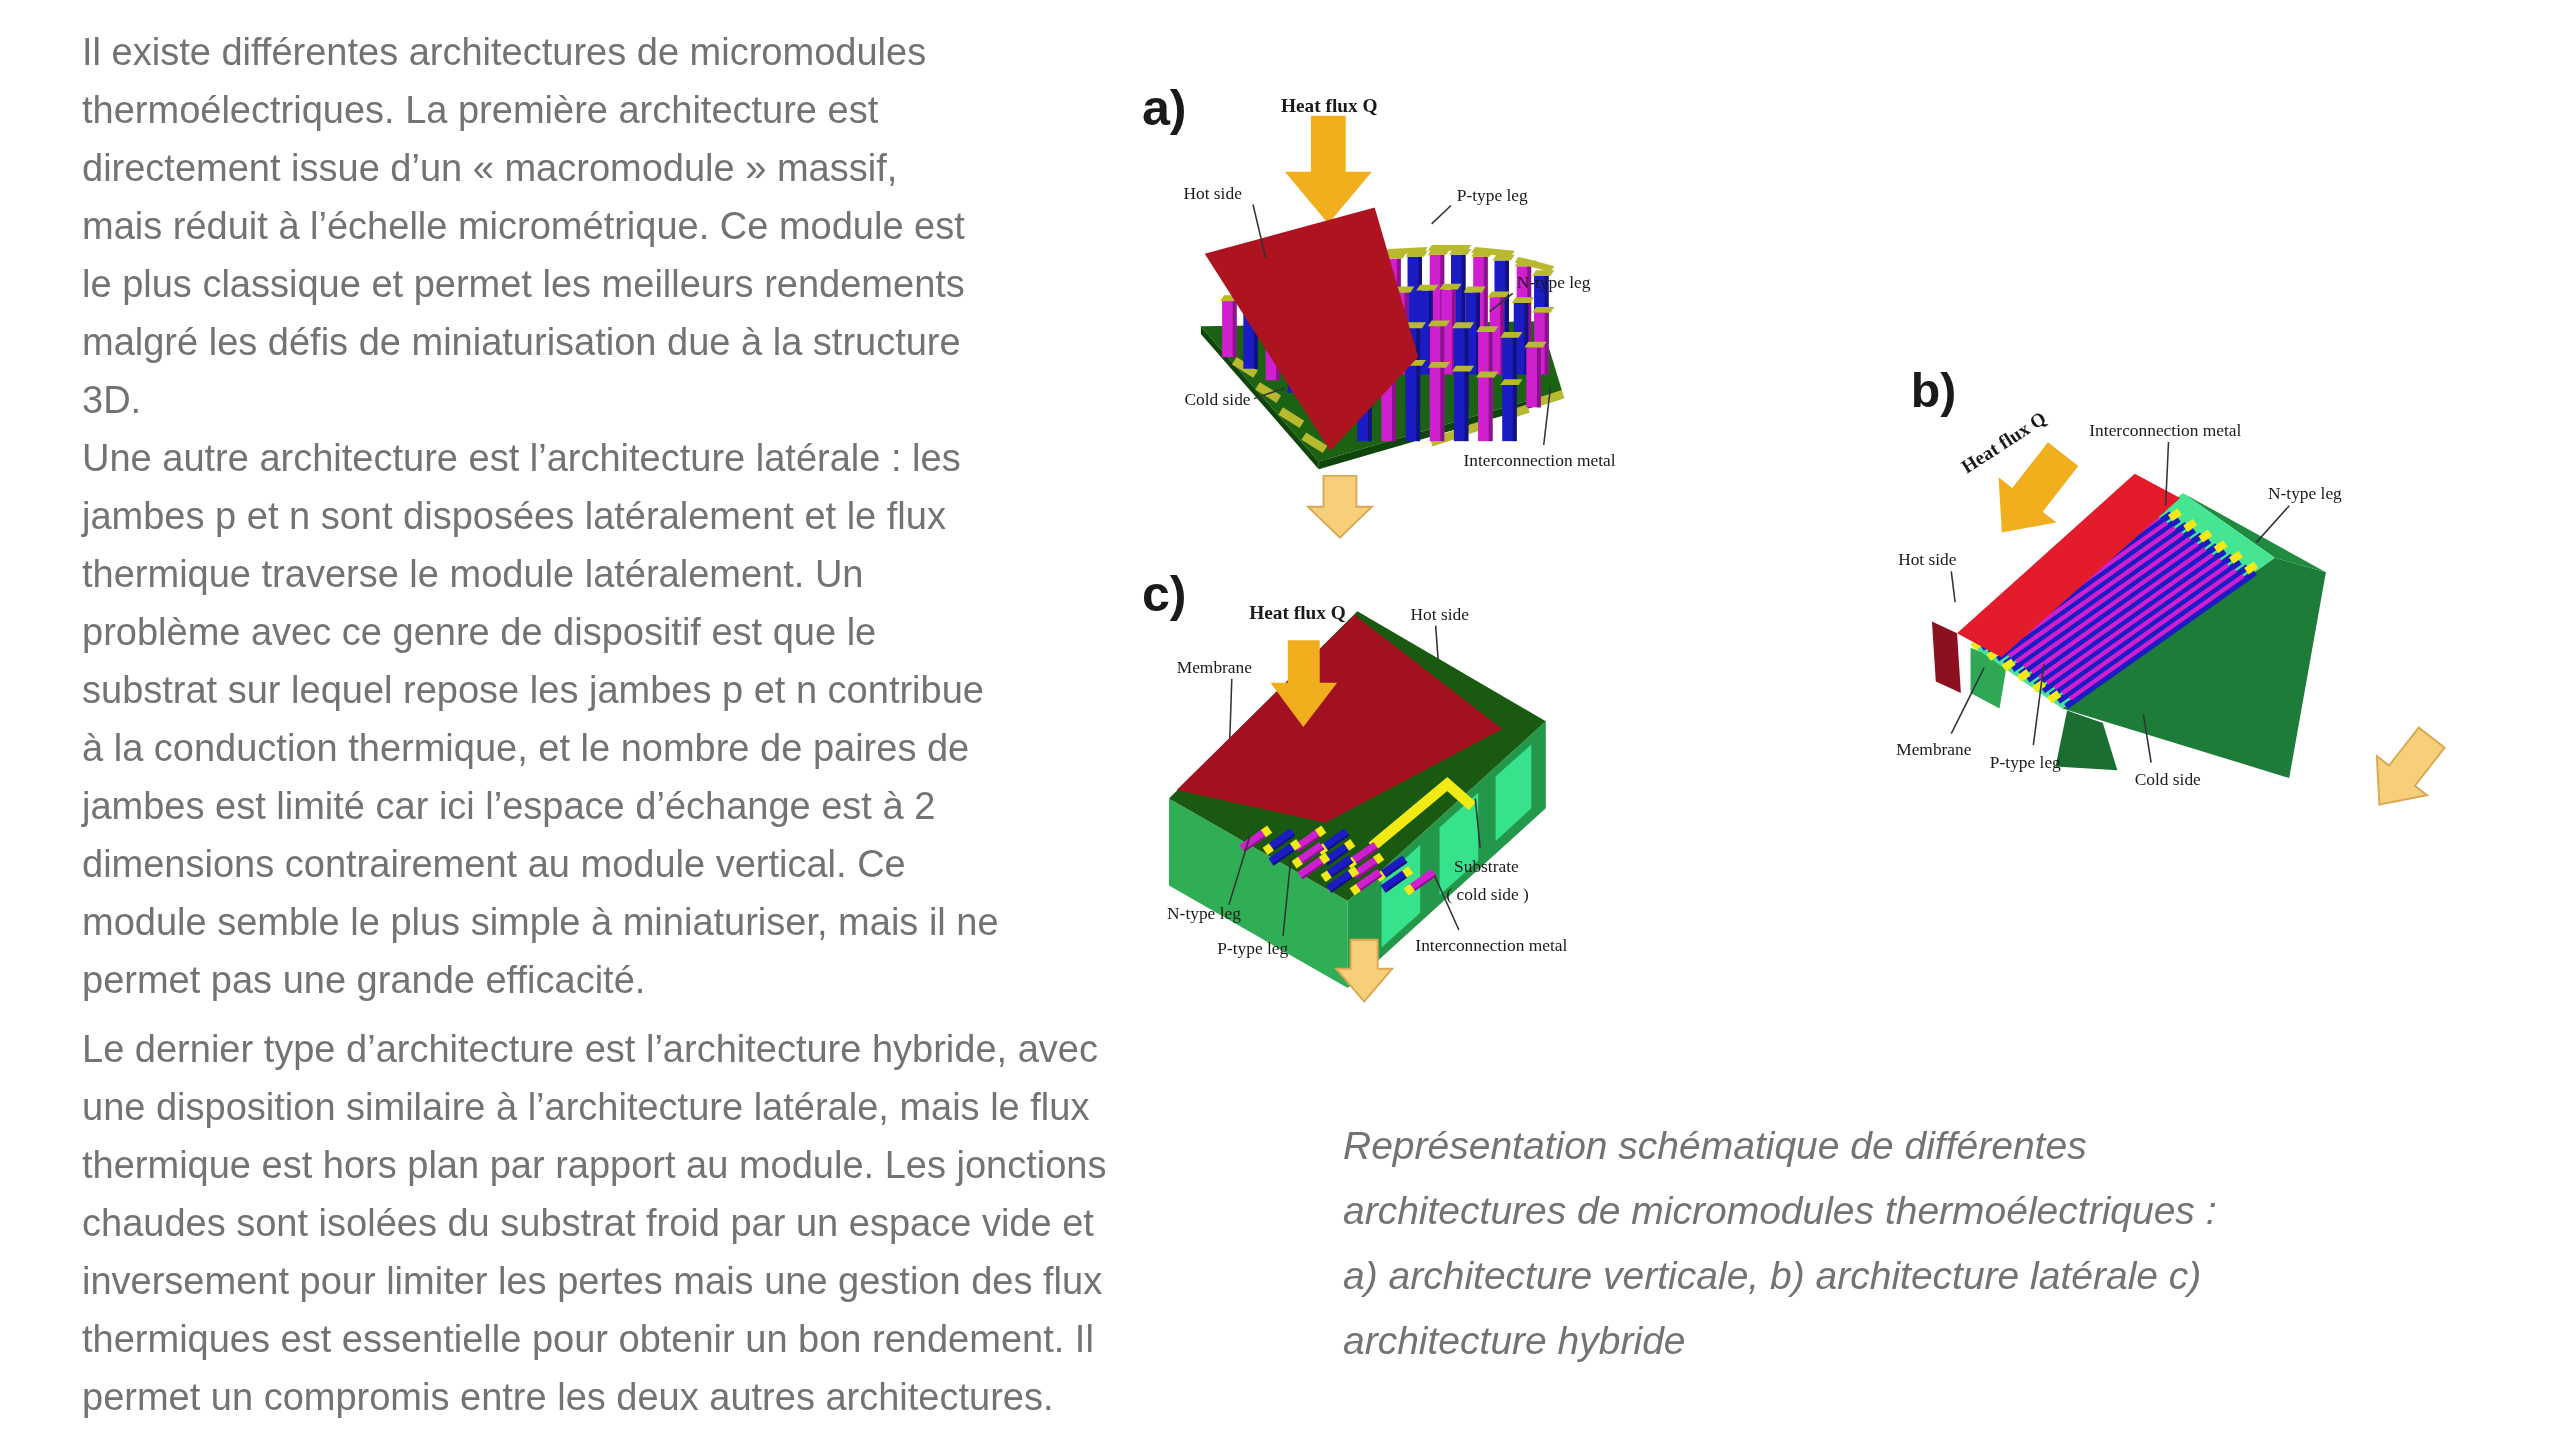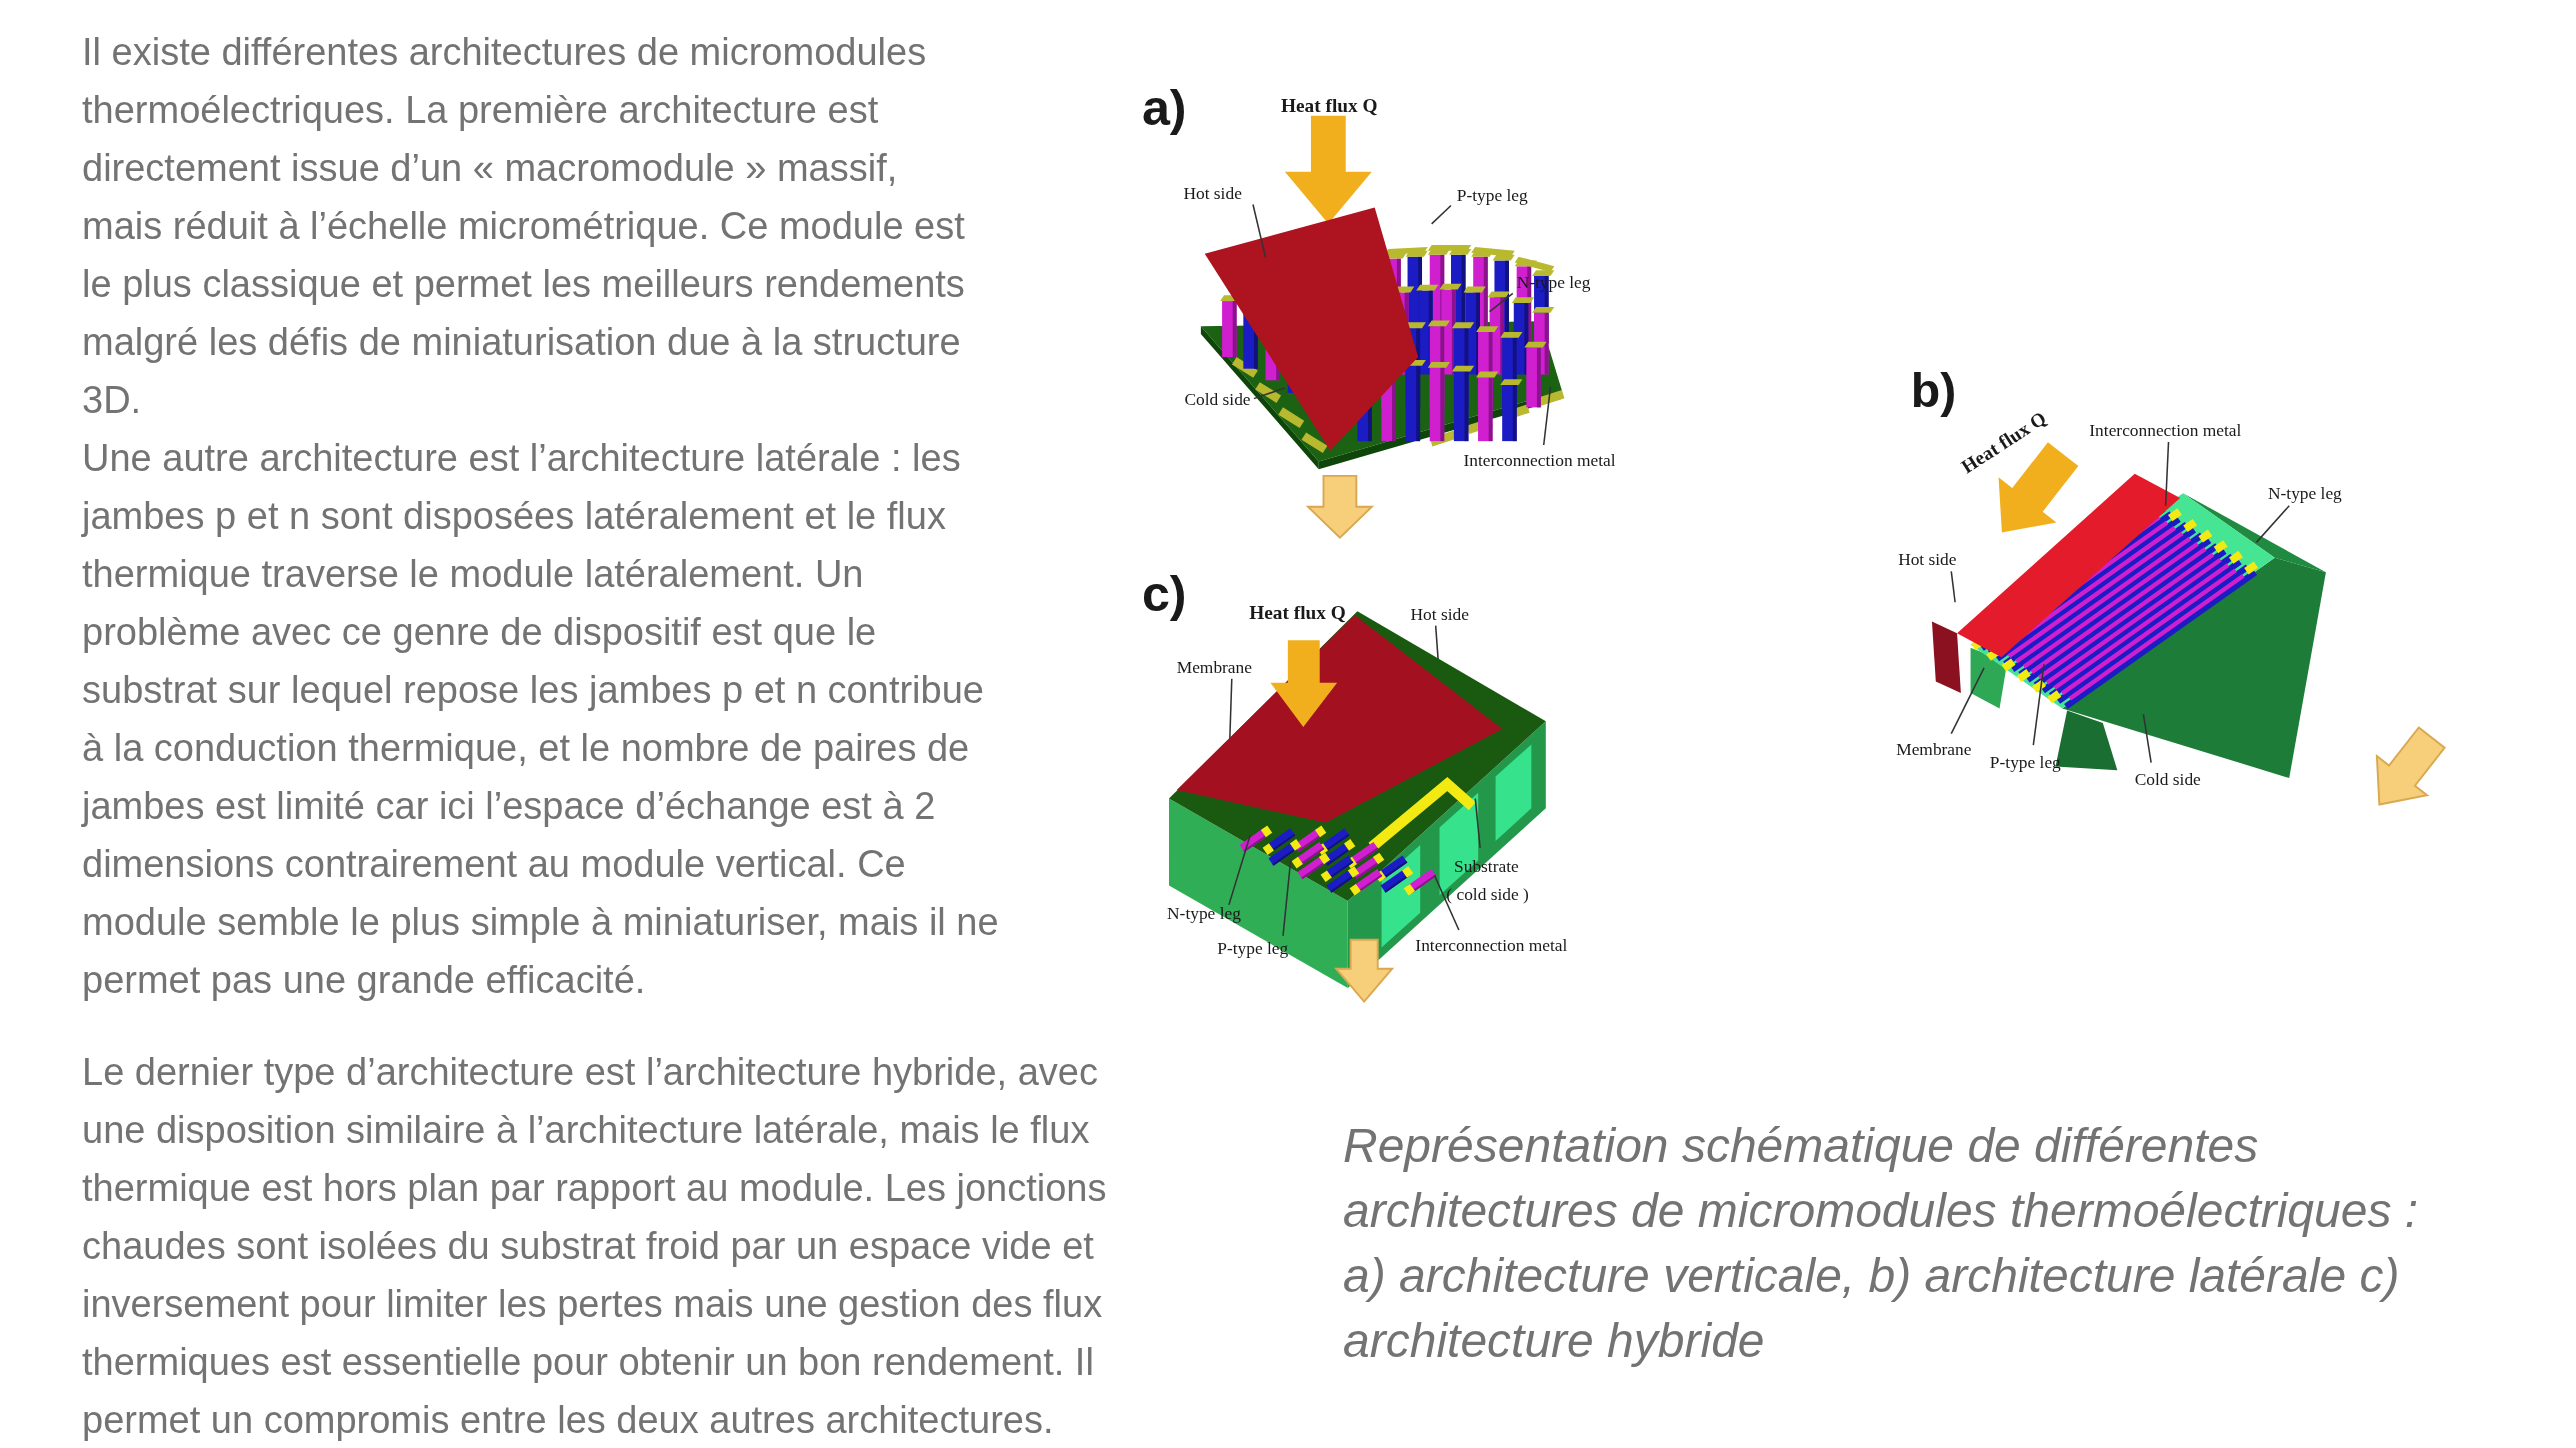--- a/index.html
+++ b/index.html
@@ -5,22 +5,22 @@
   html,body { margin:0; padding:0; }
   body {
     width:2576px; height:1449px;
     background:#ffffff;
     font-family:"Liberation Sans", sans-serif;
     position:relative; overflow:hidden;
     color:#111;
   }
   .tb { position:absolute; white-space:pre-line; color:#737373; }
   #block1 { left:82px;  top:23px;   width:1145px; font-size:38px; line-height:58px; }
-  #block2 { left:82px;  top:1043px; width:1256px; font-size:38px; line-height:58px; }
-  #caption{ left:1343px; top:1113px; width:1091px; font-size:48px; line-height:65px; font-style:italic; }
+  #block2 { left:82px;  top:1020px; width:1256px; font-size:38px; line-height:58px; }
+  #caption{ left:1343px; top:1113px; width:1091px; font-size:39px; line-height:65px; font-style:italic; }
   svg { position:absolute; }
   #figA { left:1140px; top:19.3px;  }
   #figC { left:1140px; top:555px; }
   #figB { left:1874px; top:353px; }
   text { font-family:"Liberation Serif", serif; fill:#1a1a1a; }
   .panel-label { font-family:"Liberation Sans", sans-serif; font-weight:bold; font-size:52px; }
   .flux  { font-weight:bold; font-size:20px; }
   .lbl   { font-size:18px; }
   .ptr   { stroke:#333; stroke-width:1.6; fill:none; }
 </style>

